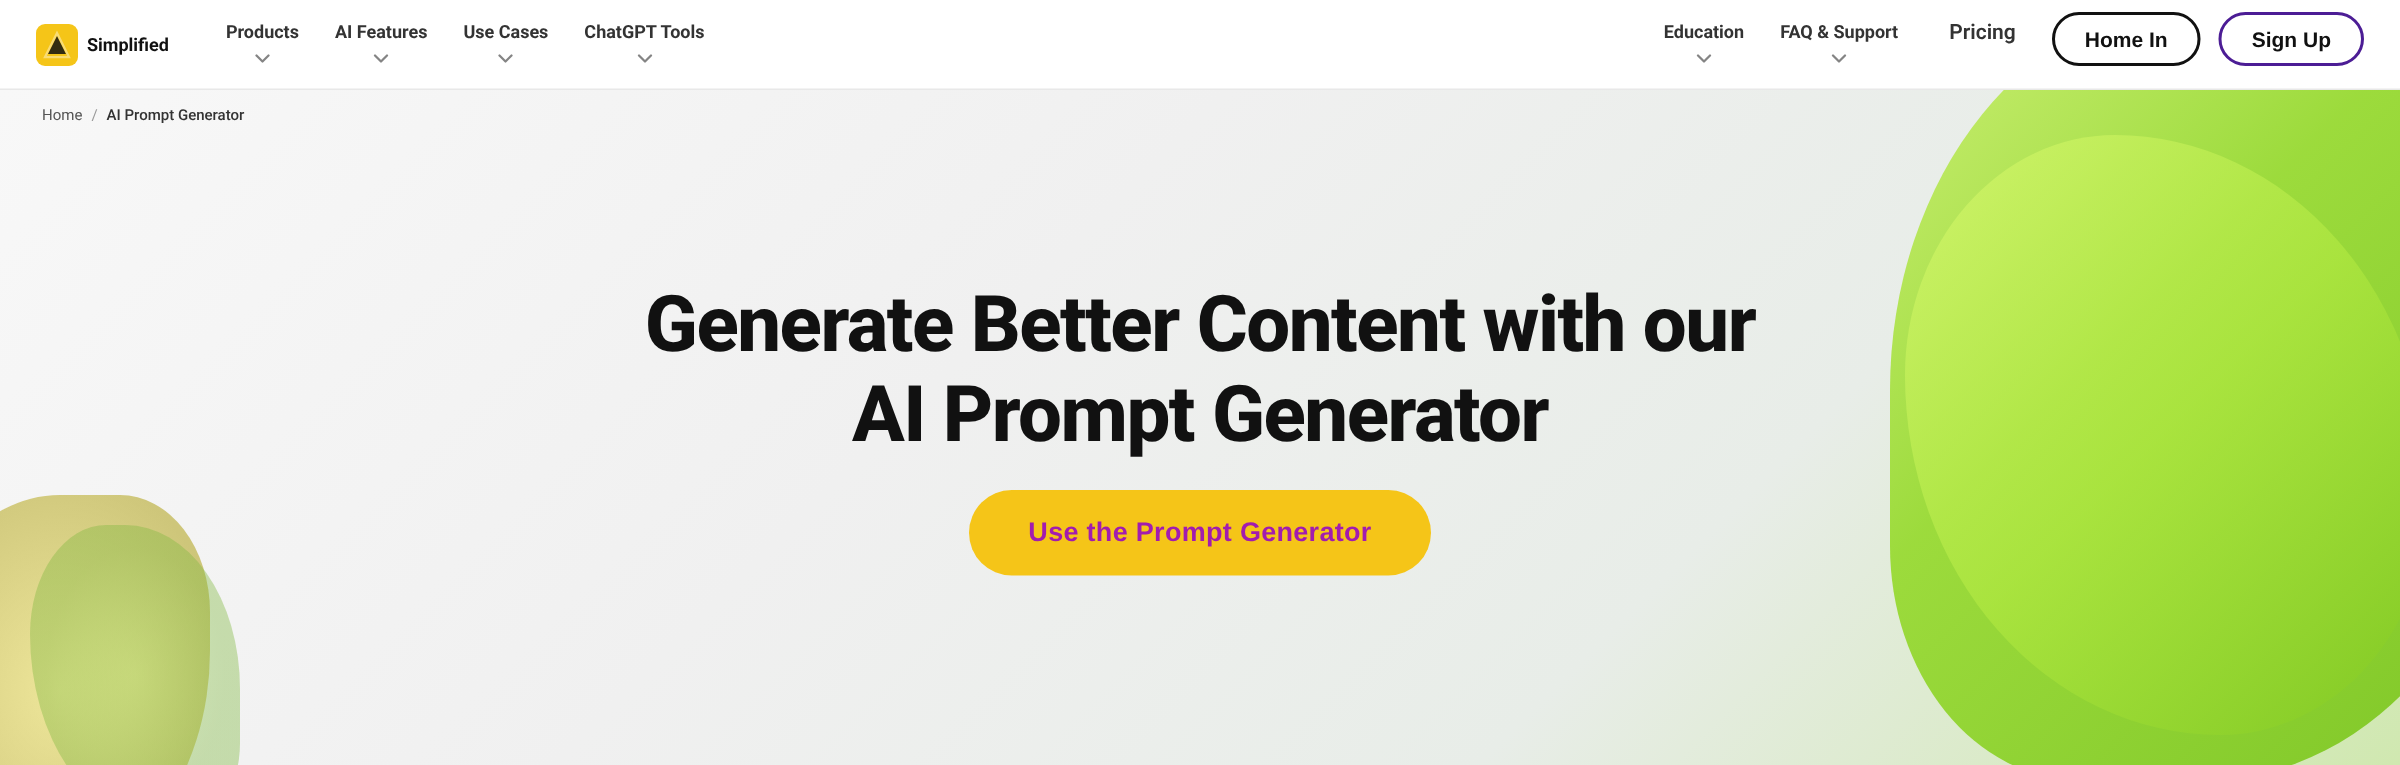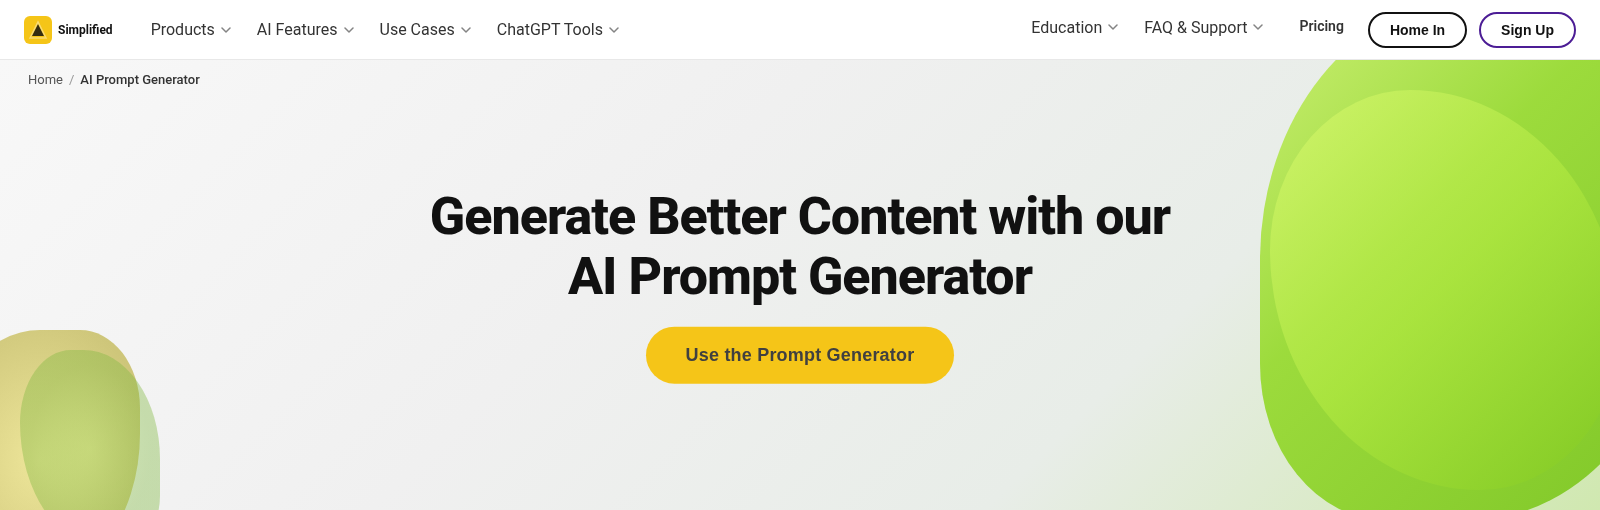--- a/index.html
+++ b/index.html
@@ -54,25 +54,26 @@
       gap: 4px;
       flex: 1;
     }
 
     .nav-item {
       display: flex;
       align-items: center;
       gap: 4px;
       padding: 6px 10px;
       cursor: pointer;
-      font-size: 16px;
-      font-weight: 400;
+      font-size: 12px;
+      font-weight: 700;
       color: #333;
       border-radius: 6px;
       white-space: nowrap;
+      flex-direction: column;
     }
 
     .chevron-icon {
       width: 14px;
       height: 14px;
       opacity: 0.6;
     }
 
     .nav-right {
       display: flex;
@@ -171,21 +172,21 @@
     }
 
     
     .breadcrumb {
       position: absolute;
       top: 12px;
       left: 28px;
       display: flex;
       align-items: center;
       gap: 6px;
-      font-size: 13px;
+      font-size: 10px;
       color: #666;
     }
 
     .breadcrumb-home {
       color: #555;
       cursor: pointer;
     }
 
     .breadcrumb-sep {
       color: #999;
@@ -226,21 +227,21 @@
       margin-right: auto;
     }
 
     .cta-button {
       display: inline-block;
       padding: 18px 40px;
       background: #f5c518;
       border-radius: 50px;
       font-size: 18px;
       font-weight: 700;
-      color: #404040;
+      color: #a21caf;
       cursor: pointer;
       border: none;
       letter-spacing: 0.2px;
     }
   </style>
 </head>
 <body>
 
 <nav class="navbar">
   <div class="logo">

